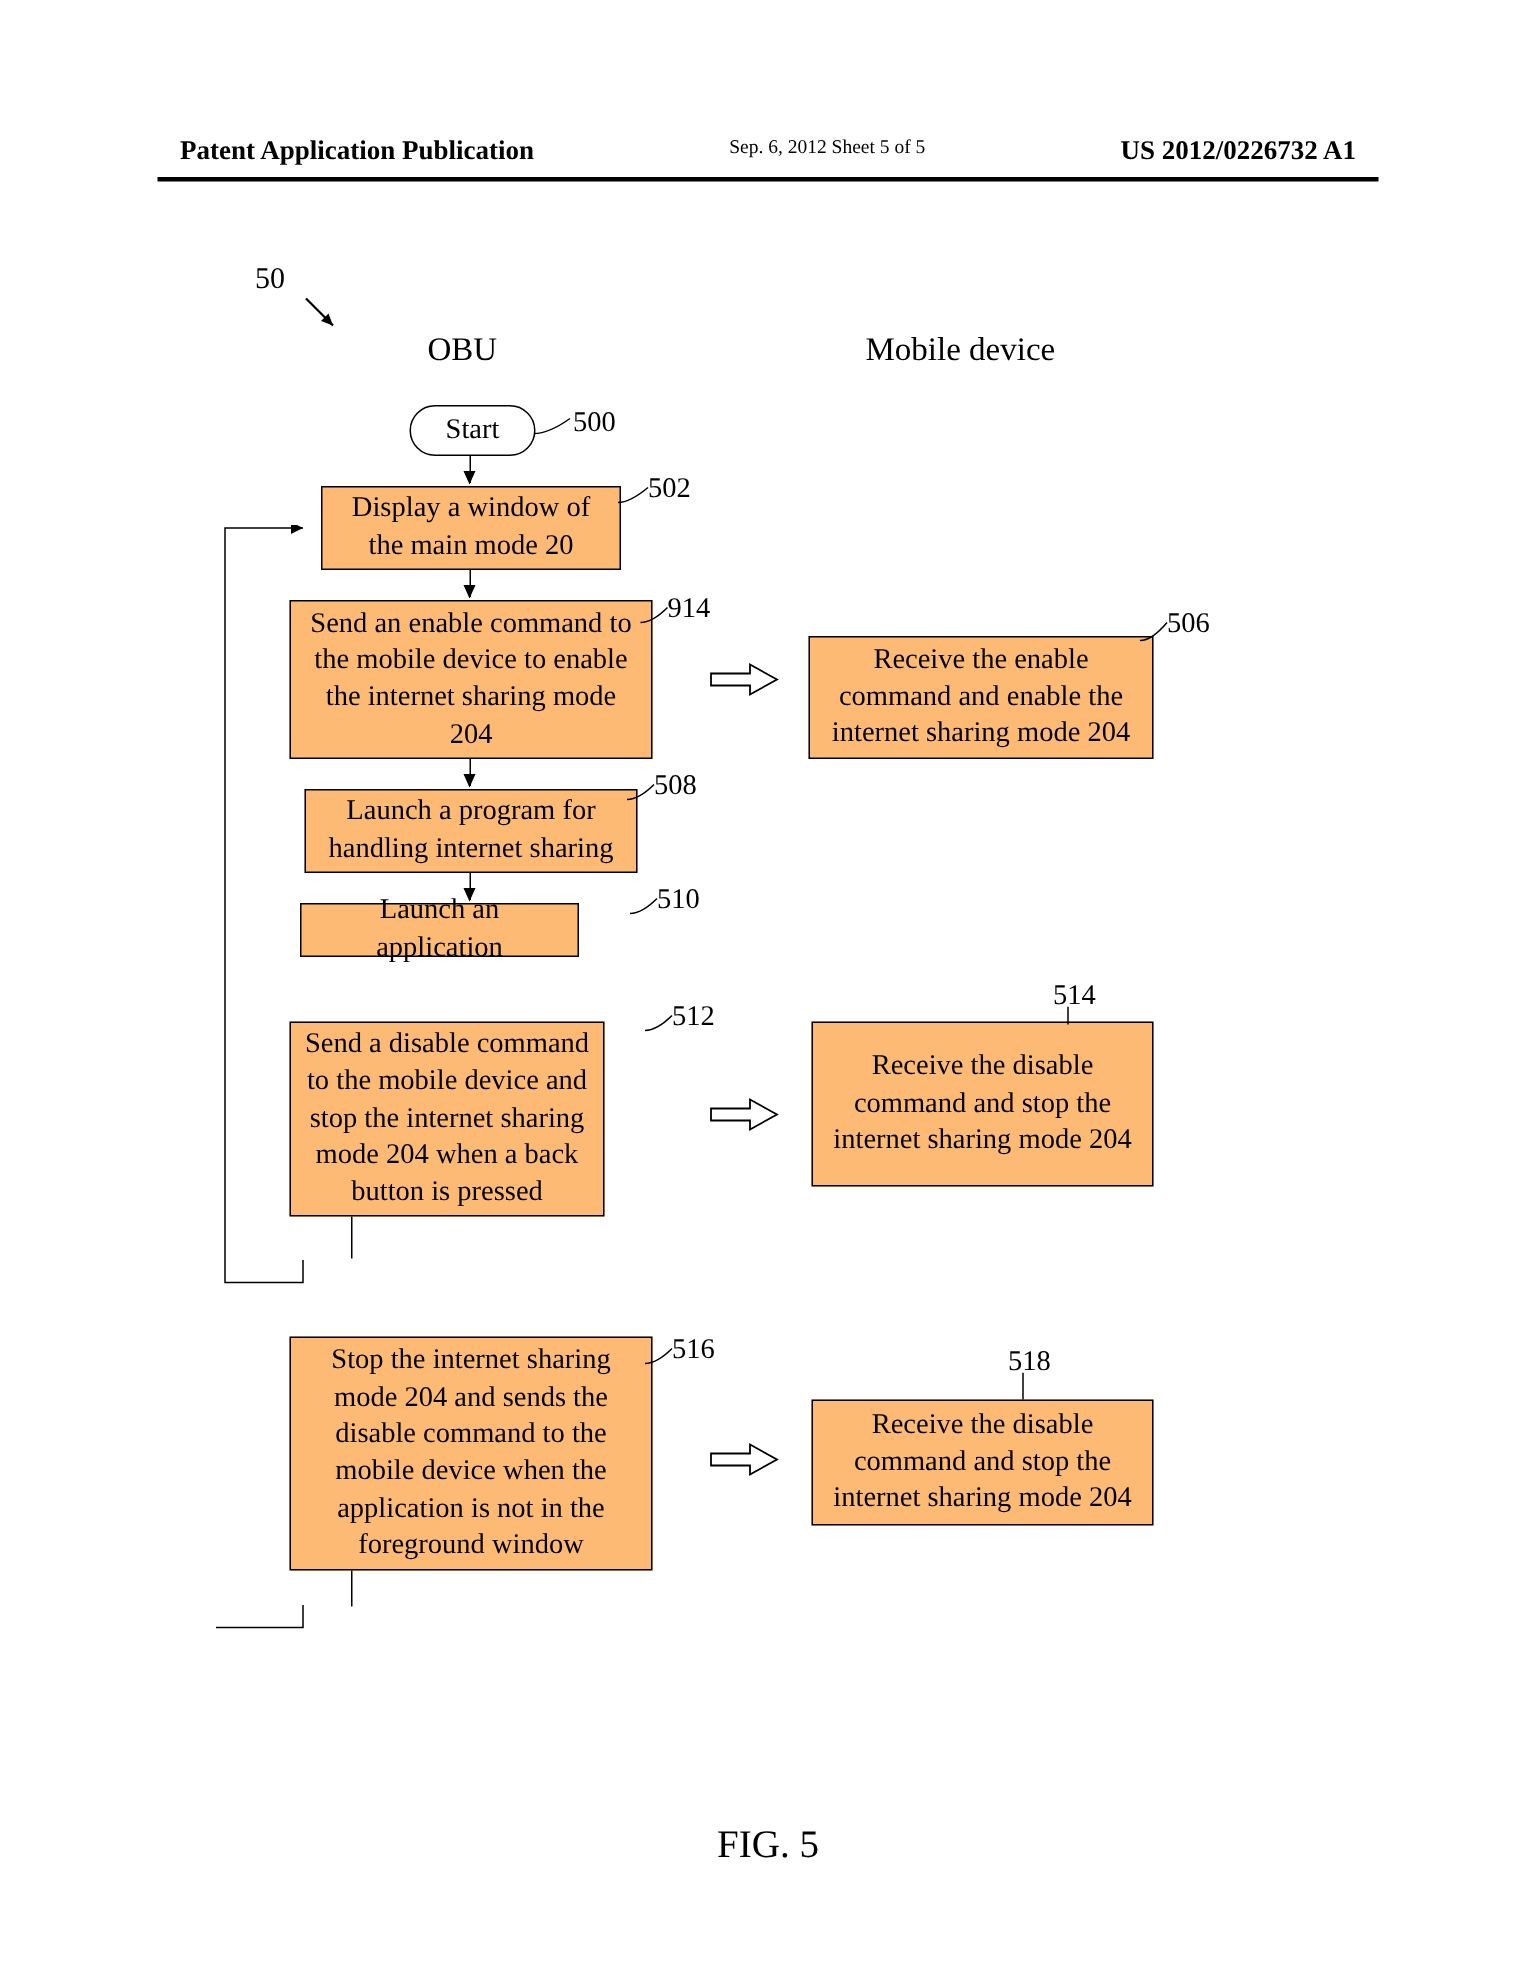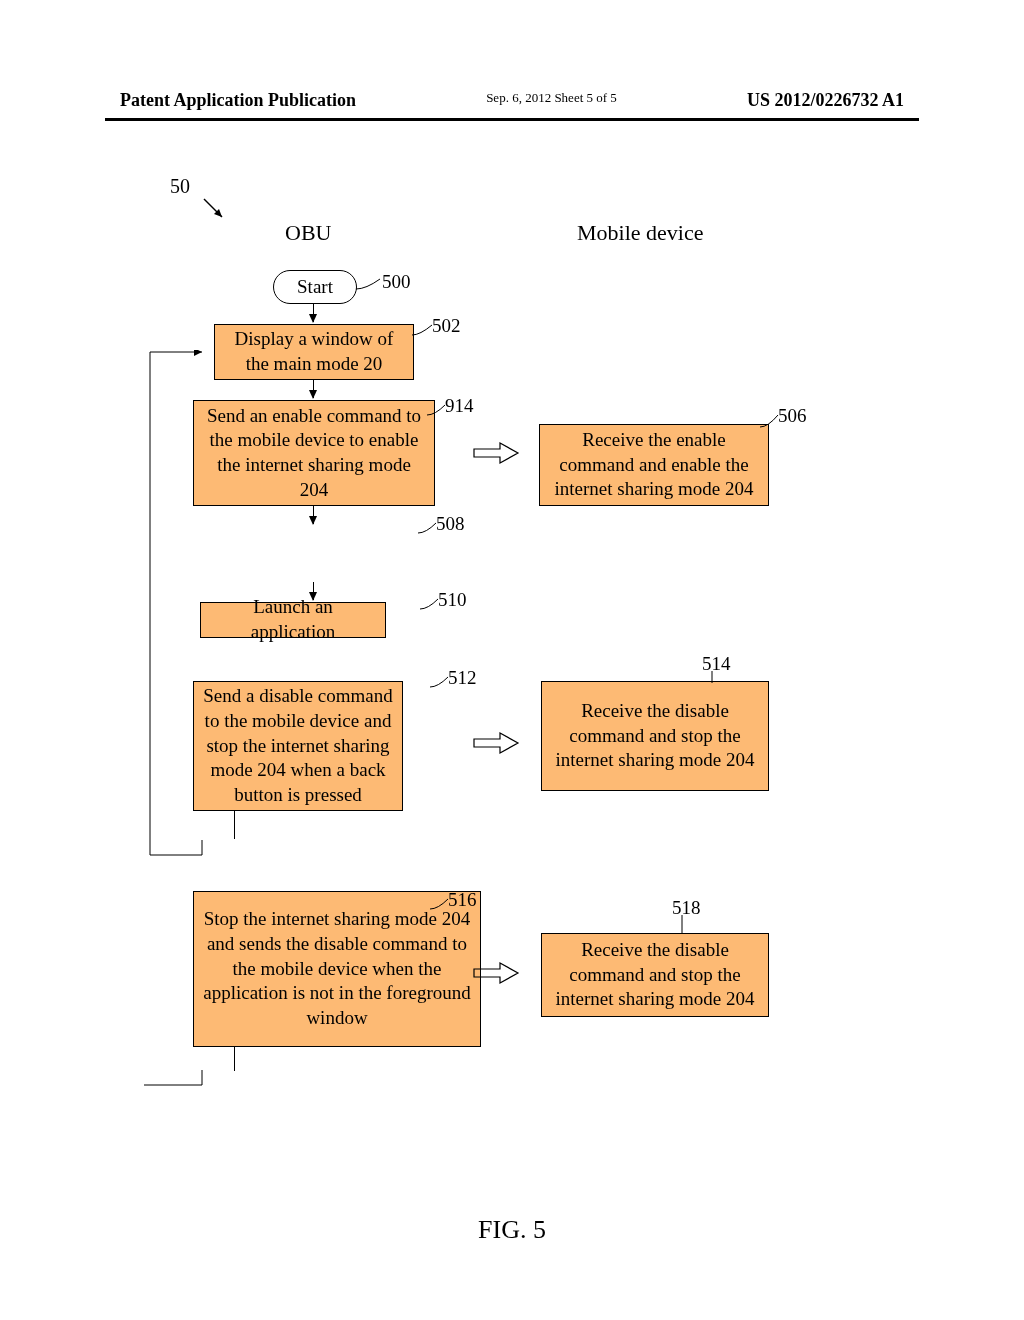--- a/index.html
+++ b/index.html
@@ -163,20 +163,21 @@
   <svg style="position:absolute; left:758px; top:236px; width:24px; height:18px;">
       <path d="M2 16 Q 10 16 20 4" stroke="#000" fill="none" stroke-width="1"></path>
     </svg>
 
   <svg class="big-arrow" style="left:472px; top:266px;" viewBox="0 0 48 24">
       <path d="M2 8 L28 8 L28 2 L46 12 L28 22 L28 16 L2 16 Z" fill="none" stroke="#000" stroke-width="1.2"></path>
     </svg>
 
   <div class="arrow-down" style="left:313px; top:331px; height:18px;"></div>
 
+  <div class="box" style="left:203px; top:351px; width:222px; height:56px;">Launch a program for handling internet sharing</div>
   <div class="ref-num" style="left:436px; top:338px;">508</div>
   <svg style="position:absolute; left:416px; top:344px; width:24px; height:16px;">
       <path d="M2 14 Q 10 14 20 4" stroke="#000" fill="none" stroke-width="1"></path>
     </svg>
 
   <div class="arrow-down" style="left:313px; top:407px; height:18px;"></div>
 
   <div class="box" style="left:200px; top:427px; width:186px; height:36px;">Launch an application</div>
   <div class="ref-num" style="left:438px; top:414px;">510</div>
   <svg style="position:absolute; left:418px; top:420px; width:24px; height:16px;">
@@ -199,21 +200,21 @@
       <path d="M2 8 L28 8 L28 2 L46 12 L28 22 L28 16 L2 16 Z" fill="none" stroke="#000" stroke-width="1.2"></path>
     </svg>
 
   <svg style="position:absolute; left:142px; top:175px; width:70px; height:510px;">
     <path d="M60 490 L60 505 L8 505 L8 2 L60 2" stroke="#000" fill="none" stroke-width="1"></path>
     <polygon points="60,2 52,-2 52,6" fill="#000"></polygon>
   </svg>
 
   <div style="position:absolute; left:234px; top:636px; width:1px; height:28px; background:#000;"></div>
 
-  <div class="box" style="left:193px; top:716px; width:288px; height:156px;">Stop the internet sharing mode 204 and sends the disable command to the mobile device when the application is not in the foreground window</div>
+  <div class="box" style="left:193px; top:716px; width:242px; height:156px;">Stop the internet sharing mode 204 and sends the disable command to the mobile device when the application is not in the foreground window</div>
   <div class="ref-num" style="left:448px; top:714px;">516</div>
   <svg style="position:absolute; left:428px; top:720px; width:24px; height:16px;">
       <path d="M2 14 Q 10 14 20 4" stroke="#000" fill="none" stroke-width="1"></path>
     </svg>
 
   <div class="box" style="left:541px; top:758px; width:228px; height:84px;">Receive the disable command and stop the internet sharing mode 204</div>
   <div class="ref-num" style="left:672px; top:722px;">518</div>
   <svg style="position:absolute; left:676px; top:740px; width:12px; height:20px;">
       <line x1="6" y1="0" x2="6" y2="18" stroke="#000" stroke-width="1"></line>
     </svg>

